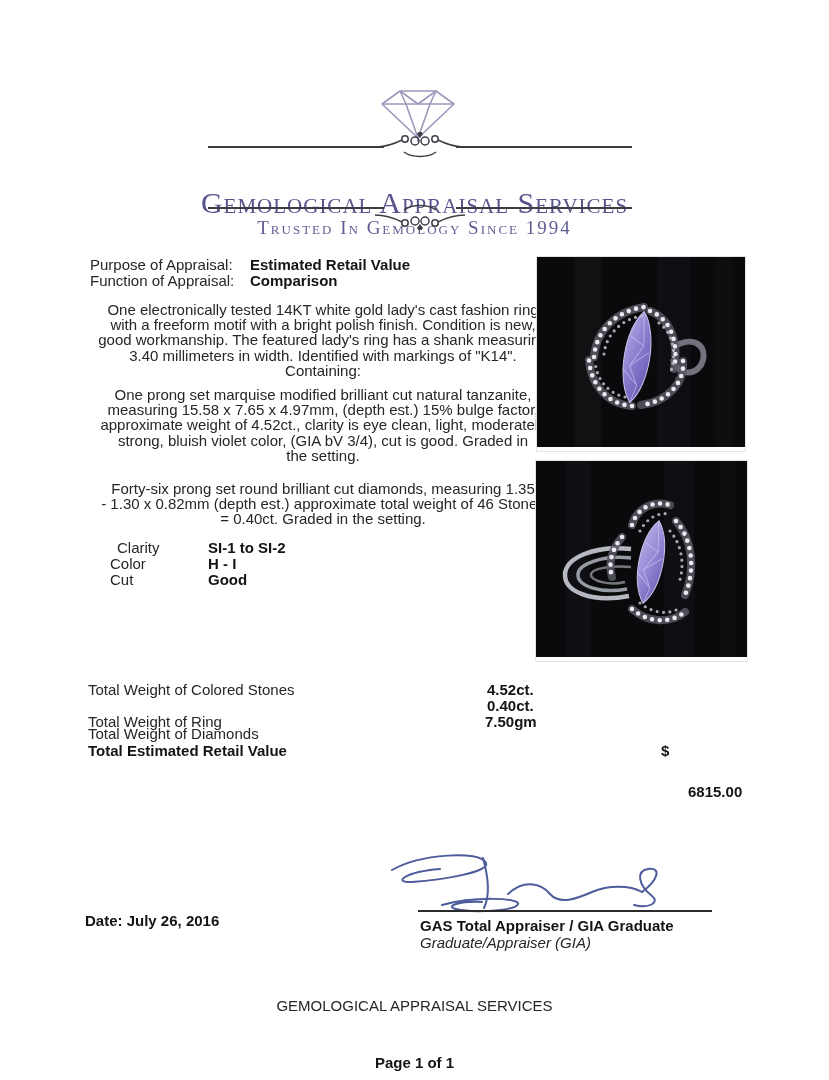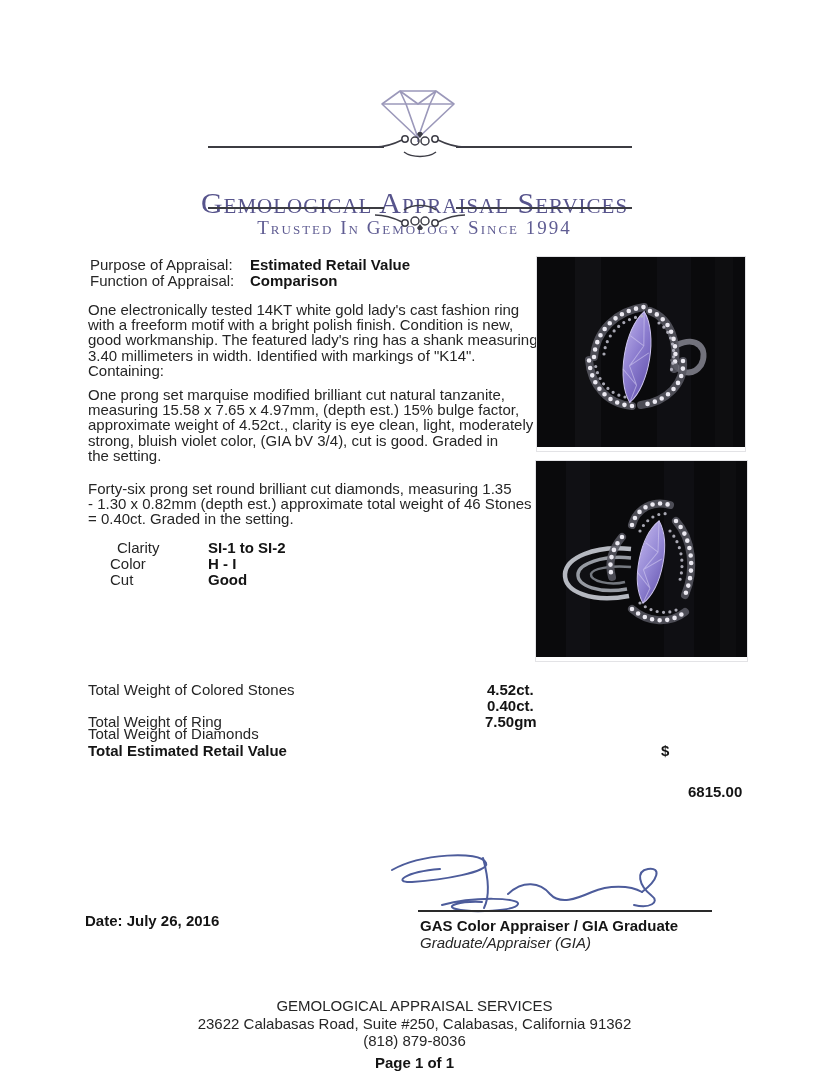--- a/index.html
+++ b/index.html
@@ -1,21 +1,21 @@
 <!DOCTYPE html>
 <html><head>
 <meta charset="utf-8">
 <style>
   html,body { margin:0; padding:0; background:#888; }
   .page {
     position:relative; width:829px; height:1080px; margin:0 auto;
     background:#ffffff; overflow:hidden;
     font-family:"Liberation Sans", sans-serif; color:#262626;
   }
-  .abs { position:absolute; }
+  .abs { position:absolute;text-align:center; }
   .t { font-size:15px; line-height:16px; }
   .para { font-size:15px; line-height:15.2px; white-space:pre-wrap; width:470px; }
   .bold { font-weight:bold; color:#141414; }
   .italic { font-style:italic; }
   .center { left:0; right:0; text-align:center;margin-top:35px; }
   .brand {
     font-family:"Liberation Serif", serif;
     font-variant:small-caps;
     color:#57548c;
     font-size:30px; line-height:30px; letter-spacing:1px;
@@ -205,21 +205,19 @@
       <path d="M12,20 C40,4 100,0 106,13 C110,22 62,30 32,32 C12,33 24,22 60,19"></path>
       <path d="M103,8 C108,26 110,46 104,58"></path>
       <path d="M62,55 C95,46 140,48 138,54 C136,61 92,63 76,59 C64,56 80,51 102,52"></path>
       <path d="M128,44 C143,30 160,32 170,44 C180,55 196,49 212,42 C228,35 250,35 262,42"></path>
       <path d="M262,42 C278,30 282,17 268,19 C256,21 258,35 272,46 C280,52 270,59 254,55"></path>
     </svg>
   </div>
   <div class="sig-rule" style="left:418px; top:910px; width:294px;"></div>
 
   <div class="abs t bold" style="left:85px; top:913px;">Date: July 26, 2016</div>
-  <div class="abs t bold" style="left:420px; top:918px;">GAS Color Appraiser / GIA Graduate</div>
+  <div class="abs t bold" style="left:420px; top:918px;">GAS Total Appraiser / GIA Graduate</div>
   <div class="abs t italic" style="left:420px; top:935px;">Graduate/Appraiser (GIA)</div>
 
   <div class="abs center t" style="top:963px;">GEMOLOGICAL APPRAISAL SERVICES</div>
-  <div class="abs center t" style="top:981px;">23622 Calabasas Road, Suite #250, Calabasas, California 91362</div>
-  <div class="abs center t" style="top:998px;">(818) 879-8036</div>
   <div class="abs center t bold" style="top:1020px;">Page 1 of 1</div>
 
 </div>
 
 </body></html>

